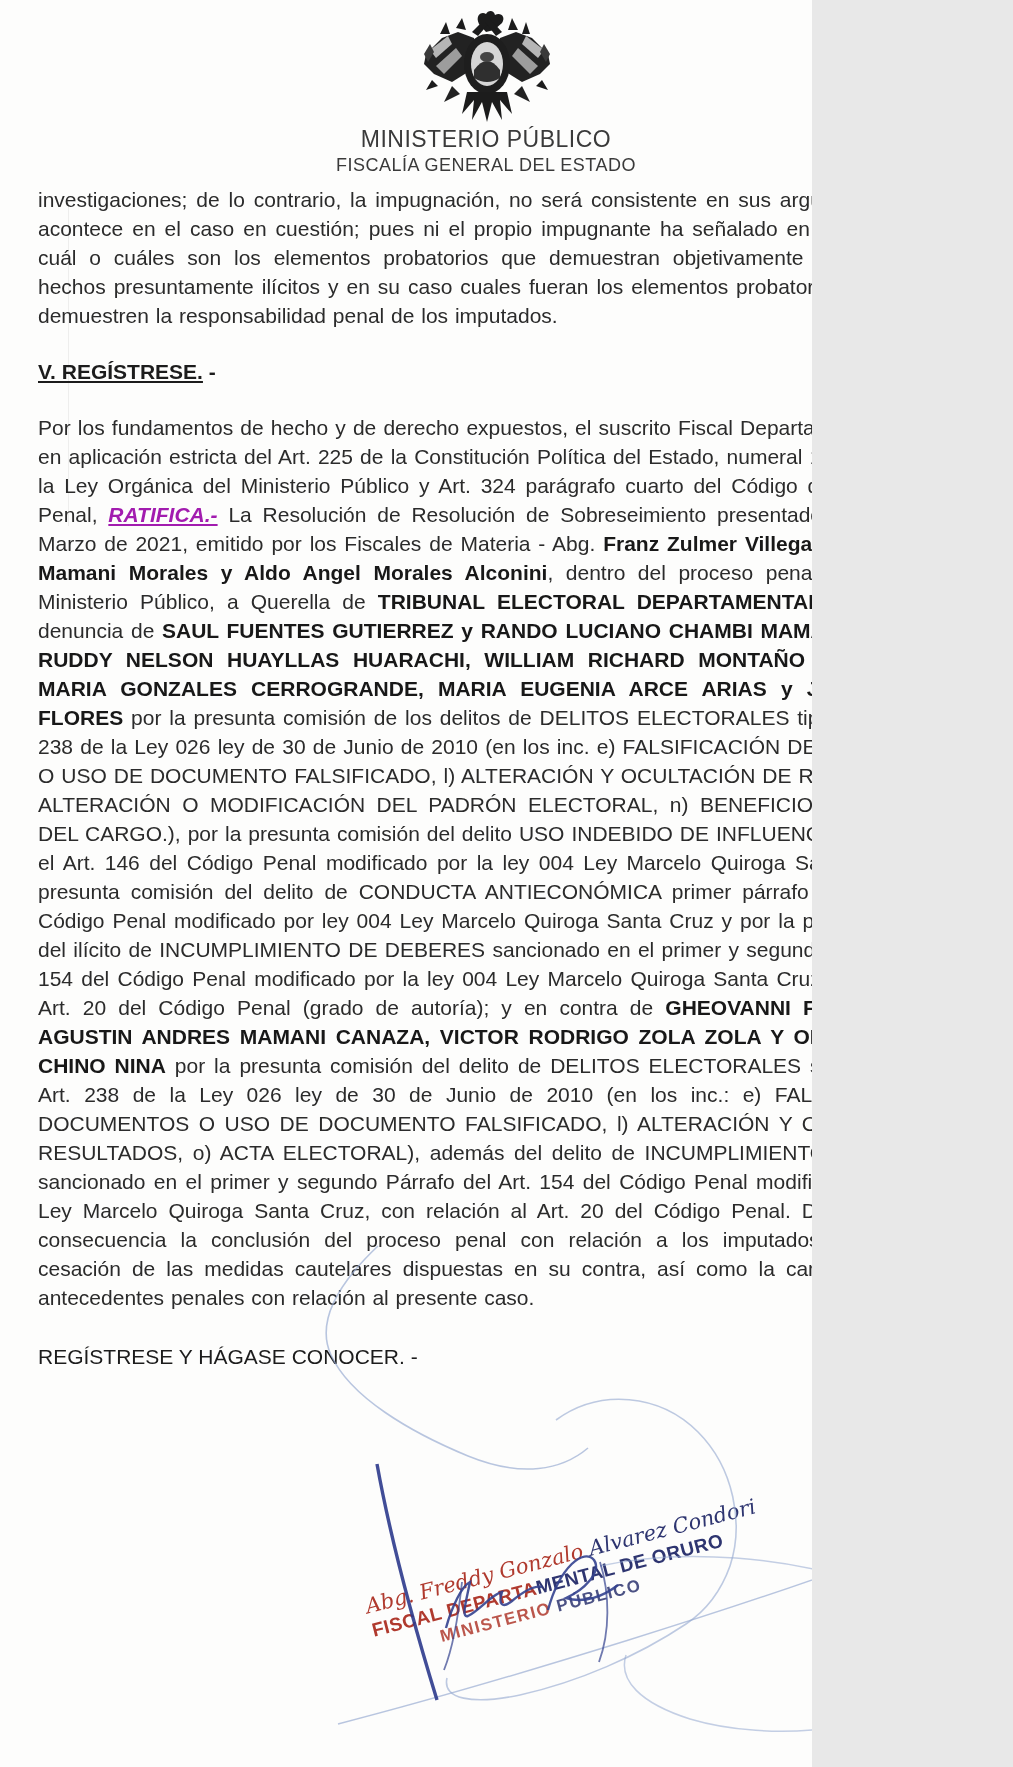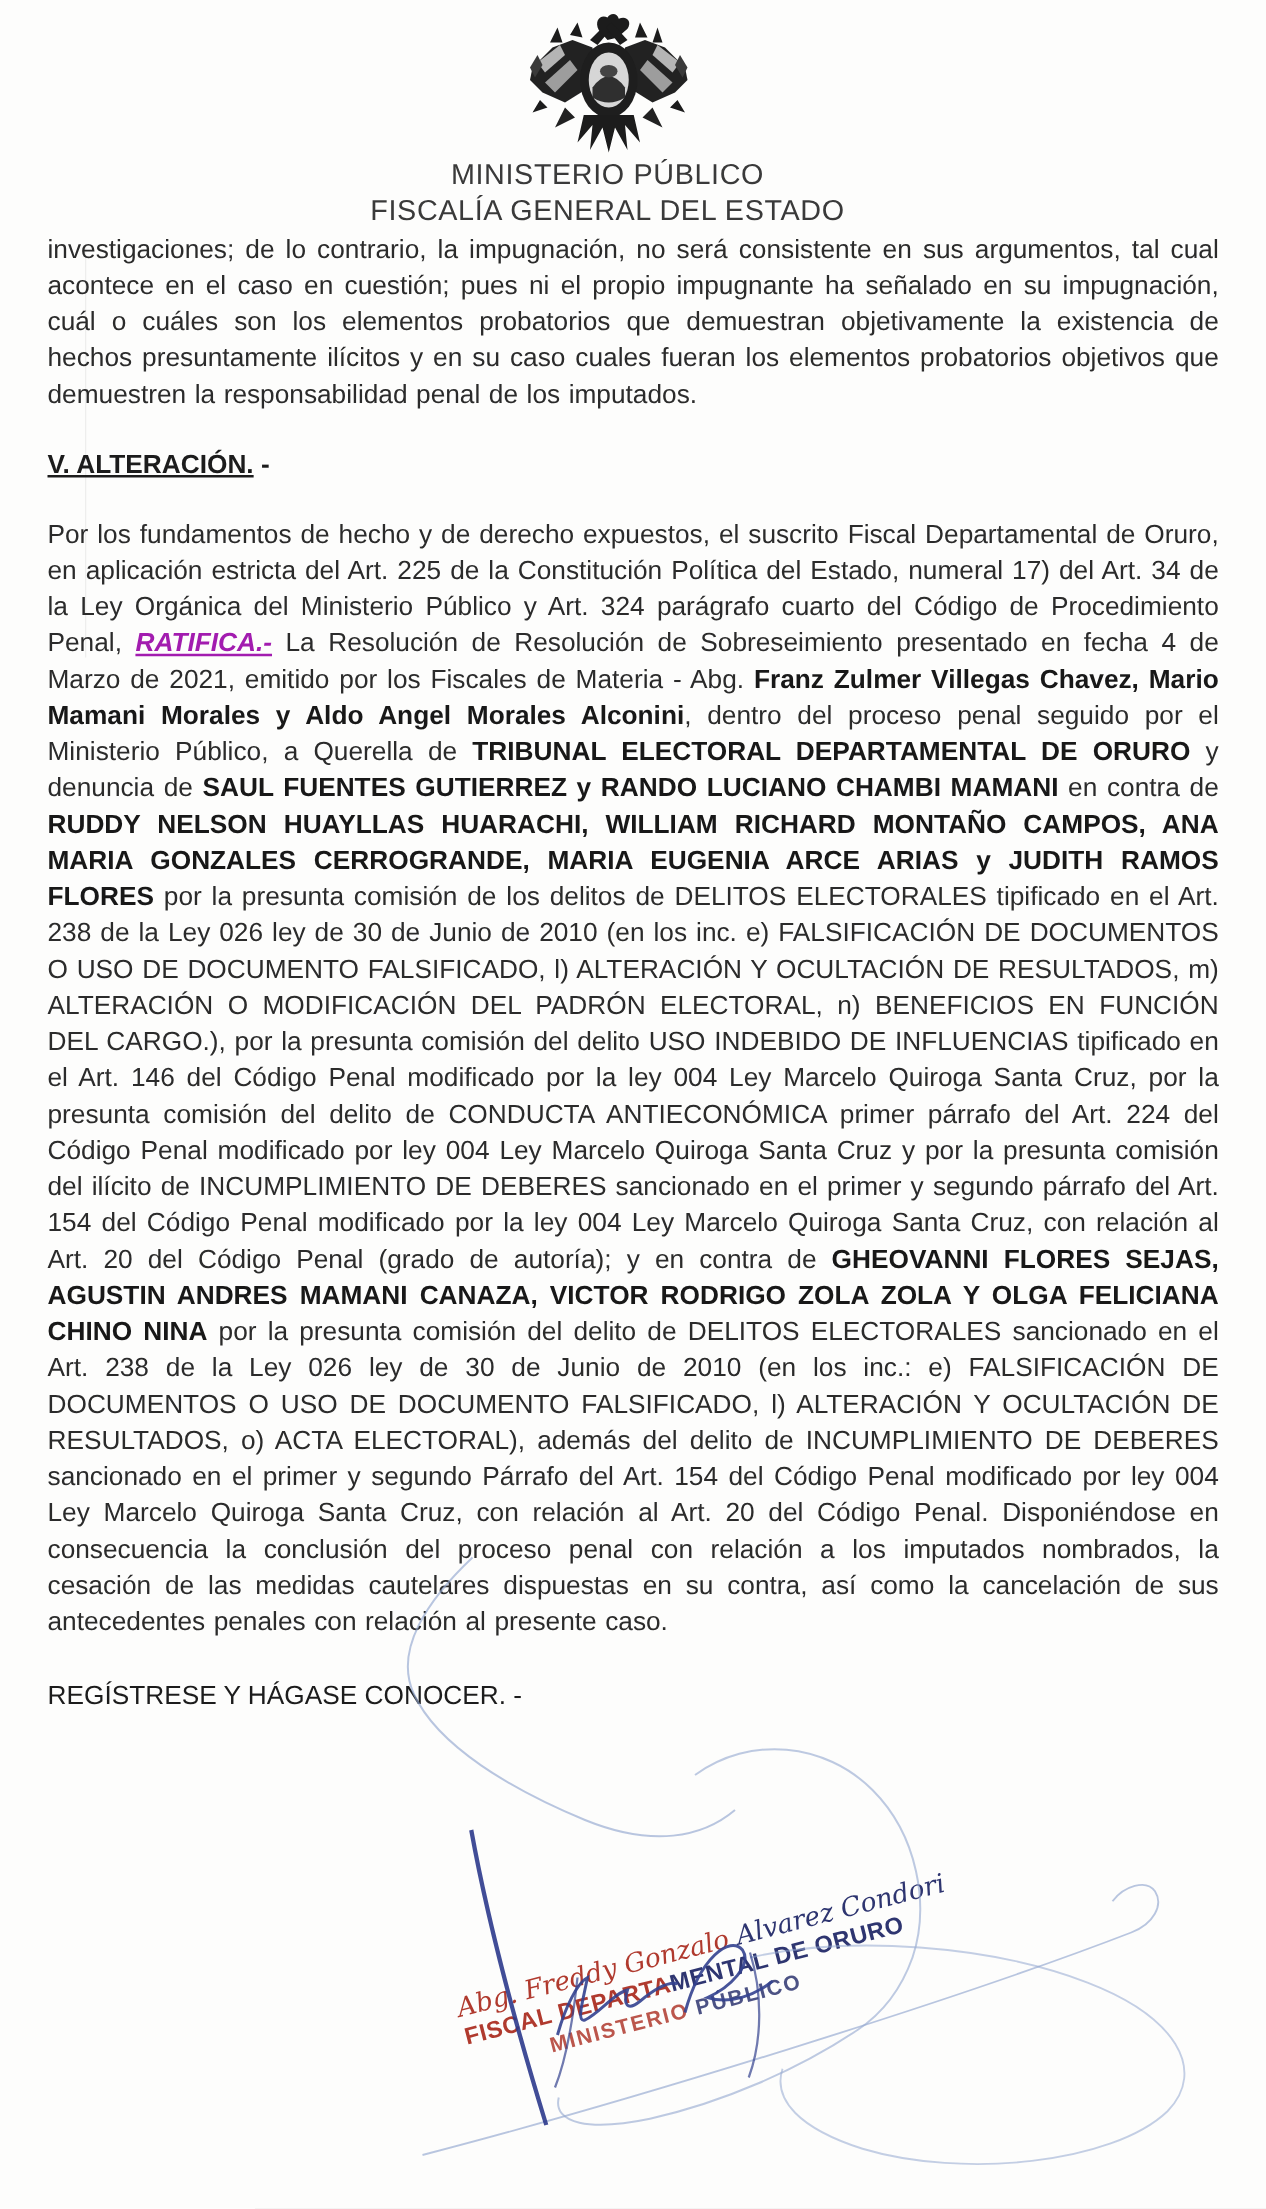--- a/index.html
+++ b/index.html
@@ -1,34 +1,34 @@
 <!DOCTYPE html>
 <html><head>
 <meta charset="utf-8">
 <style>
   html,body{margin:0;padding:0;background:#e8e8e8;}
   .page{
     position:relative;
-    width:1013px;height:1767px;
+    width:812px;height:1767px;
     background:#fdfdfc;
     overflow:hidden;
     font-family:"Liberation Sans","DejaVu Sans",sans-serif;
     color:#272727;
   }
   
   .crease{position:absolute;left:68px;top:196px;width:1px;height:330px;background:rgba(60,60,60,.08);}
   
   .emblem{position:absolute;left:422px;top:10px;width:130px;height:114px;}
   .ministry{
     position:absolute;left:186px;top:126px;width:600px;
     text-align:center;font-size:23px;letter-spacing:.5px;color:#3a3a3a;
   }
   .office{
     position:absolute;left:186px;top:155px;width:600px;
-    text-align:center;font-size:23px;letter-spacing:.5px;color:#3a3a3a;
+    text-align:center;font-size:18px;letter-spacing:.5px;color:#3a3a3a;
   }
   
   .content{position:absolute;left:38px;top:185px;width:937px;}
   p.para{
     margin:0;text-align:justify;
     font-size:21px;line-height:29px;color:#2b2b2b;
     word-spacing:1px;
   }
   p.para .seg-b{font-weight:bold;color:#181818;}
   p.para .seg-bi{font-weight:bold;font-style:italic;color:#a21caf;text-decoration:underline;}
@@ -90,21 +90,21 @@
       <path d="M30 76 L22 92 L38 84 Z M100 76 L108 92 L92 84 Z" fill="#222"></path>
     </svg>
   </div>
 
   <div class="ministry">MINISTERIO PÚBLICO</div>
   <div class="office">FISCALÍA GENERAL DEL ESTADO</div>
 
   <div class="content">
     <p class="para">investigaciones; de lo contrario, la impugnación, no será consistente en sus argumentos, tal cual acontece en el caso en cuestión; pues ni el propio impugnante ha señalado en su impugnación, cuál o cuáles son los elementos probatorios que demuestran objetivamente la existencia de hechos presuntamente ilícitos y en su caso cuales fueran los elementos probatorios objetivos que demuestren la responsabilidad penal de los imputados.</p>
 
-    <h2 class="section-heading"><span class="underlined">V. ALTERACIÓN.</span><span> -</span></h2>
+    <h2 class="section-heading"><span class="underlined">V. REGÍSTRESE.</span><span> -</span></h2>
 
     <p class="para"><span>Por los fundamentos de hecho y de derecho expuestos, el suscrito Fiscal Departamental de Oruro, en aplicación estricta del Art. 225 de la Constitución Política del Estado, numeral 17) del Art. 34 de la Ley Orgánica del Ministerio Público y Art. 324 parágrafo cuarto del Código de Procedimiento Penal, </span><span class="seg-bi">RATIFICA.-</span><span> La Resolución de Resolución de Sobreseimiento presentado en fecha 4 de Marzo de 2021, emitido por los Fiscales de Materia - Abg. </span><span class="seg-b">Franz Zulmer Villegas Chavez, Mario Mamani Morales y Aldo Angel Morales Alconini</span><span>, dentro del proceso penal seguido por el Ministerio Público, a Querella de </span><span class="seg-b">TRIBUNAL ELECTORAL DEPARTAMENTAL DE ORURO</span><span> y denuncia de </span><span class="seg-b">SAUL FUENTES GUTIERREZ y RANDO LUCIANO CHAMBI MAMANI</span><span> en contra de </span><span class="seg-b">RUDDY NELSON HUAYLLAS HUARACHI, WILLIAM RICHARD MONTAÑO CAMPOS, ANA MARIA GONZALES CERROGRANDE, MARIA EUGENIA ARCE ARIAS y JUDITH RAMOS FLORES</span><span> por la presunta comisión de los delitos de DELITOS ELECTORALES tipificado en el Art. 238 de la Ley 026 ley de 30 de Junio de 2010 (en los inc. e) FALSIFICACIÓN DE DOCUMENTOS O USO DE DOCUMENTO FALSIFICADO, l) ALTERACIÓN Y OCULTACIÓN DE RESULTADOS, m) ALTERACIÓN O MODIFICACIÓN DEL PADRÓN ELECTORAL, n) BENEFICIOS EN FUNCIÓN DEL CARGO.), por la presunta comisión del delito USO INDEBIDO DE INFLUENCIAS tipificado en el Art. 146 del Código Penal modificado por la ley 004 Ley Marcelo Quiroga Santa Cruz, por la presunta comisión del delito de CONDUCTA ANTIECONÓMICA primer párrafo del Art. 224 del Código Penal modificado por ley 004 Ley Marcelo Quiroga Santa Cruz y por la presunta comisión del ilícito de INCUMPLIMIENTO DE DEBERES sancionado en el primer y segundo párrafo del Art. 154 del Código Penal modificado por la ley 004 Ley Marcelo Quiroga Santa Cruz, con relación al Art. 20 del Código Penal (grado de autoría); y en contra de </span><span class="seg-b">GHEOVANNI FLORES SEJAS, AGUSTIN ANDRES MAMANI CANAZA, VICTOR RODRIGO ZOLA ZOLA  Y OLGA FELICIANA CHINO NINA</span><span> por la presunta comisión del delito de DELITOS ELECTORALES sancionado en el Art. 238 de la Ley 026 ley de 30 de Junio de 2010 (en los inc.: e) FALSIFICACIÓN DE DOCUMENTOS O USO DE DOCUMENTO FALSIFICADO, l) ALTERACIÓN Y OCULTACIÓN DE RESULTADOS, o) ACTA ELECTORAL), además del delito de INCUMPLIMIENTO DE DEBERES sancionado en el primer y segundo Párrafo del Art. 154 del Código Penal modificado por ley 004 Ley Marcelo Quiroga Santa Cruz, con relación al Art. 20 del Código Penal. Disponiéndose en consecuencia la conclusión del proceso penal con relación a los imputados nombrados, la cesación de las medidas cautelares dispuestas en su contra, así como la cancelación de sus antecedentes penales con relación al presente caso.</span></p>
 
 
     <h2 class="closing">REGÍSTRESE Y HÁGASE CONOCER. -</h2>
   </div>
 
   <div class="stamp">
       <div class="stamp-line stamp-line-0"><span style="color: rgb(176, 58, 46);">Abg. Freddy Gonzalo </span><span style="color: rgb(46, 53, 112);">Alvarez Condori</span></div>
       <div class="stamp-line stamp-line-1"><span style="color: rgb(176, 58, 46);">FISCAL DEPARTA</span><span style="color: rgb(46, 53, 112);">MENTAL DE ORURO</span></div>

